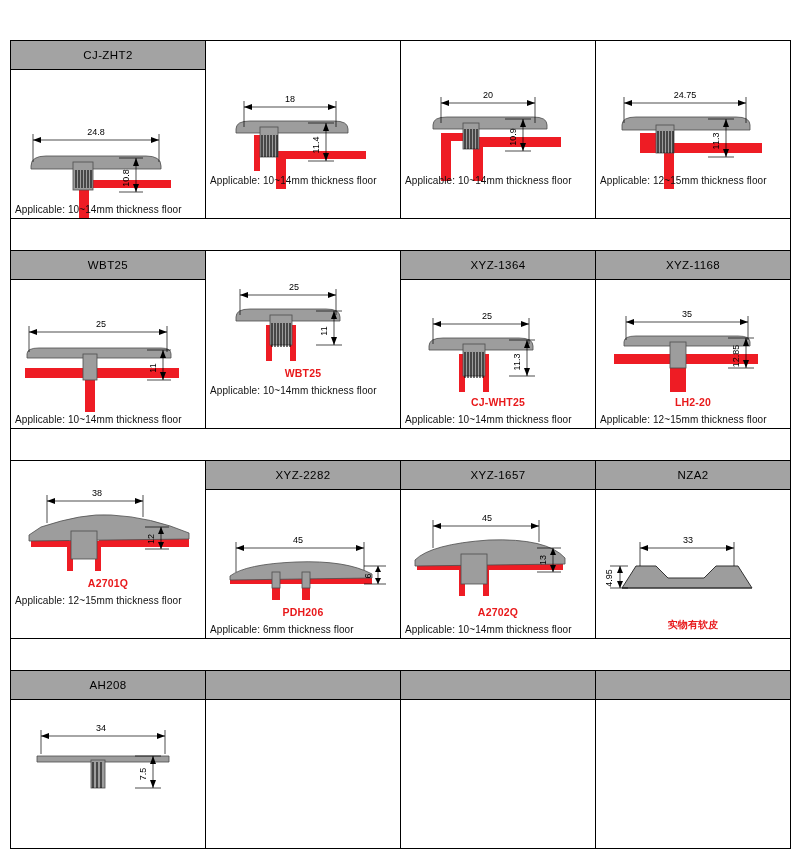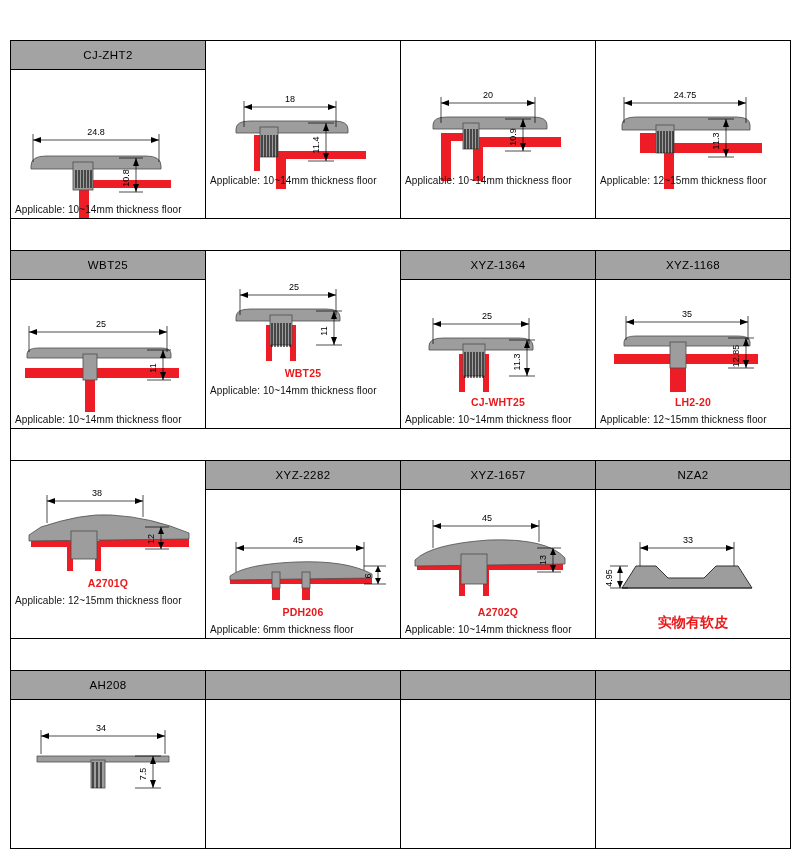--- a/index.html
+++ b/index.html
@@ -51,21 +51,21 @@
     position: absolute;
     left: 4px;
     bottom: 3px;
     font-size: 10px;
     color: #111;
     letter-spacing: 0.1px;
     white-space: nowrap;
   }
   .note.red {
     color: #e8191b;
-    font-size: 14px;
+    font-size: 10px;
     font-weight: bold;
     left: 50%;
     transform: translateX(-50%);
     bottom: 6px;
   }
   .code-label {
     position: absolute;
     bottom: 20px;
     left: 50%;
     transform: translateX(-50%);

